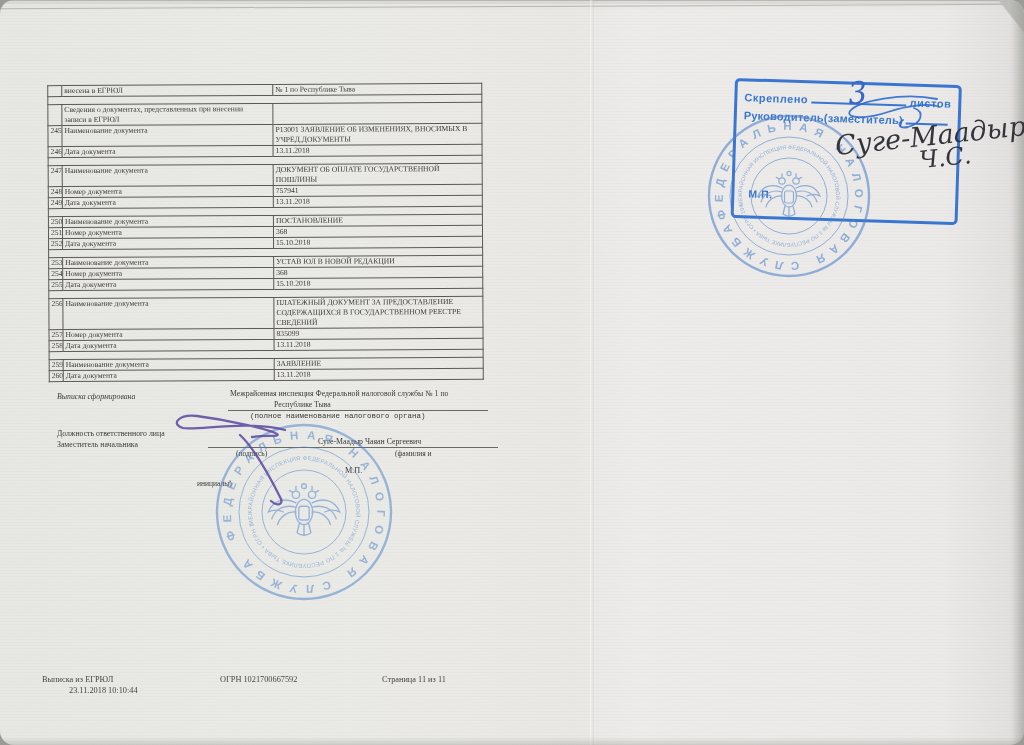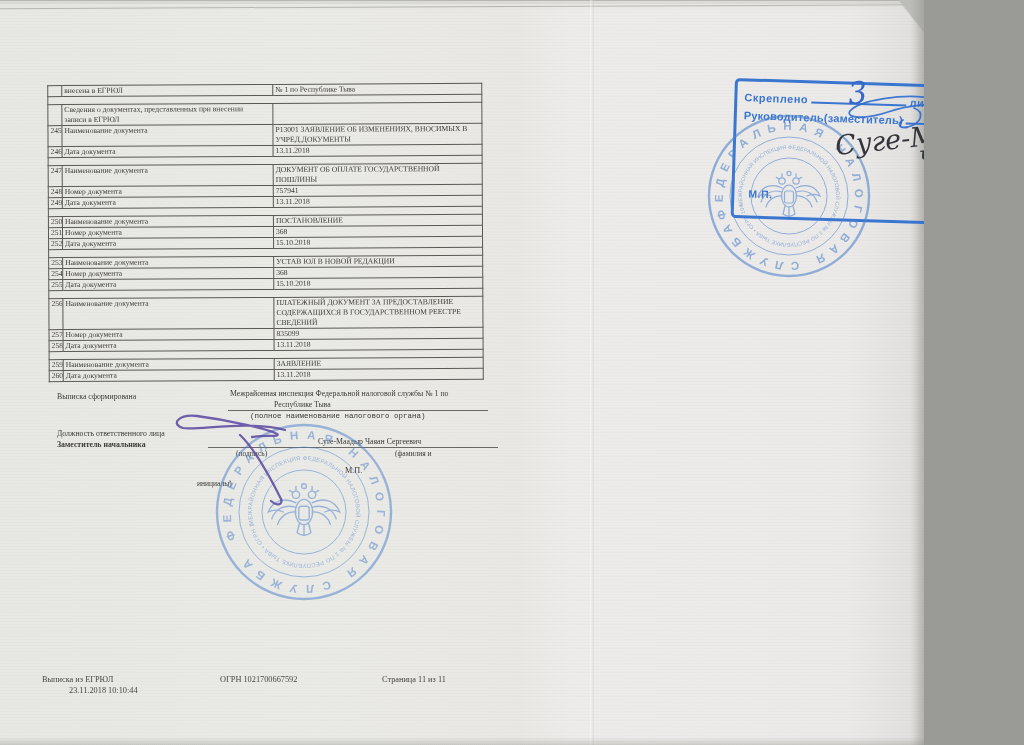--- a/index.html
+++ b/index.html
@@ -1,48 +1,48 @@
 <!DOCTYPE html>
 <html><head>
 <meta charset="utf-8">
 <style>
   html,body{margin:0;padding:0;background:#9a9a96;}
   .page{
-    position:relative;width:924px;height:745px;overflow:hidden;
+    position:relative;width:1024px;height:745px;overflow:hidden;
     background:
       repeating-linear-gradient(180deg, rgba(90,90,85,.022) 0 1px, rgba(255,255,255,0) 1px 3px),
       linear-gradient(180deg, rgba(125,125,120,.45) 0 1px, rgba(185,185,180,.30) 1px 4px, rgba(215,215,210,.15) 4px 9px, rgba(0,0,0,0) 9px),
       linear-gradient(90deg,#e7e7e4 0%,#eaeae7 34%,#e9e8e5 56%,#edecea 62%,#ebeae8 92%,#e1e0de 99%,#cfcfcc 100%);
-    font-family:"Liberation Serif",serif;color:#3b3a35;
+    font-family:"Liberation Serif",serif;color:#3b3a35;border-radius:14px;
   }
   
   .top-edge-line{position:absolute;left:0;top:6px;width:1024px;height:1px;background:#8f8f89;opacity:.55;transform:rotate(-.25deg);}
   .corner-tr{position:absolute;right:0;top:0;width:42px;height:50px;
     background:linear-gradient(232deg,#bcbcb8 0 30%,rgba(0,0,0,0) 33%);}
   .crease-v{position:absolute;left:590px;top:0;width:4px;height:745px;
     background:linear-gradient(90deg,rgba(255,255,255,.45),rgba(140,140,134,.13));}
   .edge-right{position:absolute;right:0;top:0;width:14px;height:745px;background:linear-gradient(90deg,rgba(0,0,0,0),rgba(120,120,114,.32));}
   .edge-bottom{position:absolute;left:0;bottom:0;width:100%;height:8px;background:linear-gradient(180deg,rgba(0,0,0,0),rgba(120,120,114,.28));}
 
   
   table.doc-table{position:absolute;left:48px;top:84px;width:434px;border-collapse:collapse;table-layout:fixed;transform:rotate(-.3deg);z-index:1;}
   .doc-table td{border:1px solid #5a5952;font:7.6px/1.32 "Liberation Serif",serif;color:#3b3a35;
     padding:0 2px;vertical-align:top;white-space:pre-line;overflow:hidden;}
   .doc-table tr.gap td{height:7px;border-left:1px solid #5a5952;border-right:1px solid #5a5952;}
   .doc-table td.num{padding:0 2px;}
 
   
   .t{position:absolute;font-size:7.8px;line-height:1.25;color:#3b3a35;z-index:1;}
-  .f-label{left:57px;top:392px;}
+  .f-label{left:57px;top:392px;font-style:italic;}
   .f-org1{left:230px;top:389px;}
   .f-org2{left:230px;top:400px;padding-left:44px;}
   .f-orgline{left:228px;top:410px;width:260px;height:1px;background:#6a6964;}
   .f-orgcap{left:250px;top:412px;font-size:7.5px;font-family:Liberation Mono, monospace;}
   .f-pos1{left:57px;top:429px;}
-  .f-pos2{left:57px;top:440px;font-weight:bold;}
+  .f-pos2{left:57px;top:440px;}
   .f-name{left:318px;top:437px;}
   .f-sigline{left:208px;top:447px;width:290px;height:1px;background:#6a6964;}
   .f-capsign{left:236px;top:449px;font-size:7.5px;}
   .f-capfam{left:395px;top:449px;font-size:7.5px;}
   .f-capinit{left:197px;top:459px;font-size:7.5px;margin-top:20px;}
   .f-mp{left:345px;top:466px;font-size:8.2px;}
 
   
   .ft{position:absolute;font-size:8.3px;color:#47463f;z-index:1;}
   .ft-doc{left:42px;top:675px;text-align:right;}

